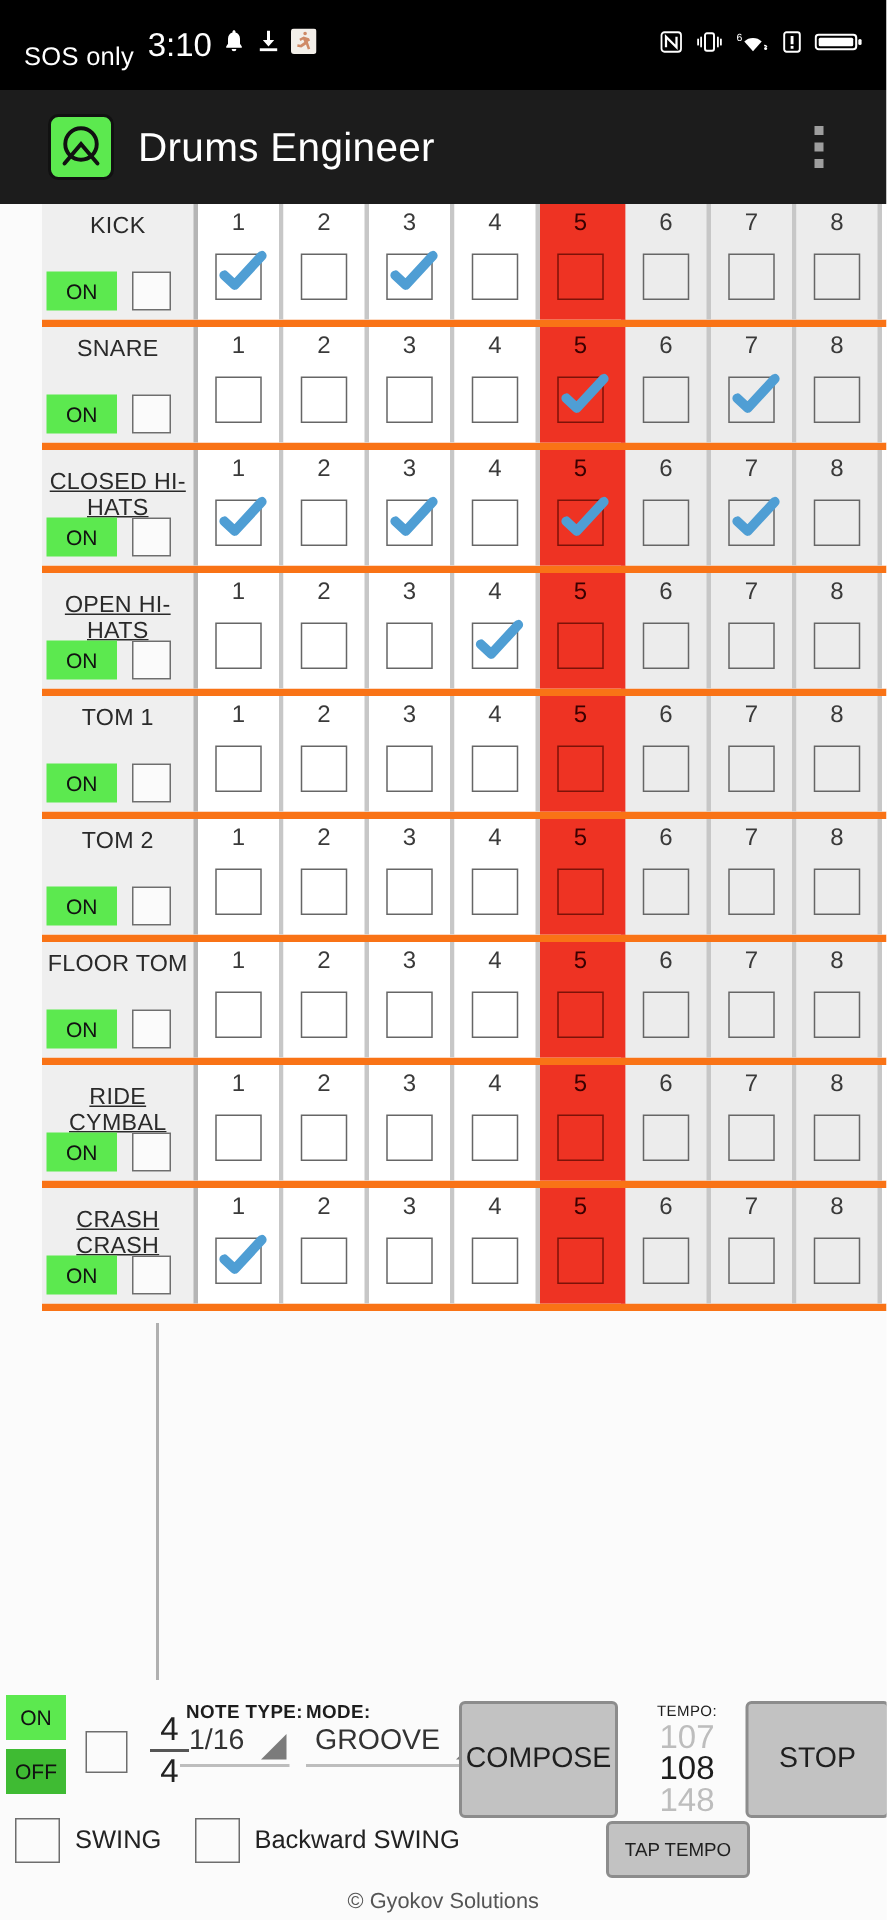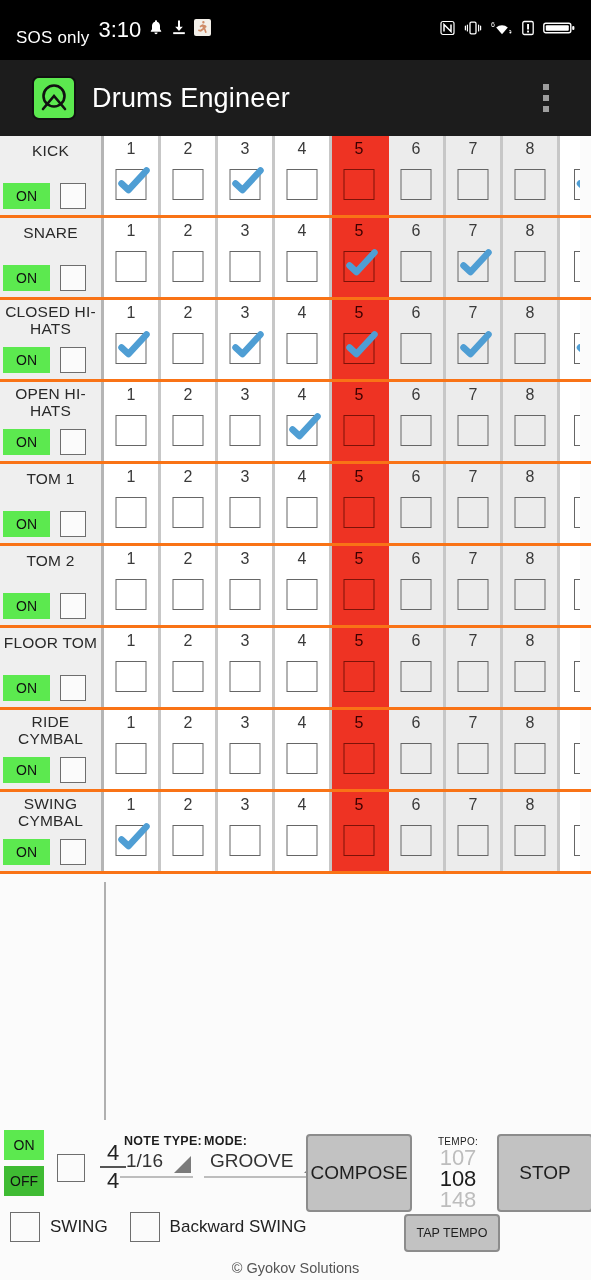--- a/index.html
+++ b/index.html
@@ -41,34 +41,35 @@
   }
   .kebab i{ width:6px; height:6px; background:#9e9e9e; display:block; }
 
   
   .grid-wrap{ position:relative; background:#fbfbfb; }
   .vline{
     position:absolute; left:104px; top:746px; width:2px; height:375px;
     background:#b0b0b0;
   }
   .row{
-    display:flex; height:82px; border-bottom:3px solid #f97316;
+    display:flex; height:82px; border-bottom:5px solid #f97316;
     background:#fbfbfb;
+    margin-left:28px;
   }
   .row:first-child{ border-top:1px solid #d8d8d8; }
   .rowhead{
     width:104px; flex:none; background:#efefef;
     position:relative; border-right:3px solid #b5b5b5;
     display:flex; flex-direction:column; justify-content:flex-start;
   }
   .rowname{
     text-align:center; font-size:15.5px; color:#2a2a2a; line-height:17px;
     padding:6px 2px 0 2px; letter-spacing:.2px;
   }
-  .rowname.two{ padding-top:3px; }
+  .rowname.two{ padding-top:13px;text-decoration:underline; }
   .rowctrl{ position:absolute; left:0; bottom:6px; display:flex; align-items:center; gap:10px; padding-left:3px;}
   .onbtn{
     background:#5ce94f; color:#111; font-size:14px;
     padding:6px 13px; line-height:14px; border:0; cursor:pointer;
   }
   .solobox{
     width:26px; height:26px; border:1px solid #6e6e6e; background:#fbfbfb; cursor:pointer;
   }
 
   .cells{ display:flex; flex:1; }
@@ -651,21 +652,21 @@
             <div class="num">8</div>
             <div class="box"></div>
           </div>
           <div class="cell partial">
             <div class="box"></div>
           </div>
         </div>
       </div>
       <div class="row">
         <div class="rowhead">
-          <div class="rowname two">SWING CYMBAL</div>
+          <div class="rowname two">CRASH CRASH</div>
           <div class="rowctrl">
             <button class="onbtn">ON</button>
             <div class="solobox"></div>
           </div>
         </div>
         <div class="cells">
           <div class="cell">
             <div class="num">1</div>
             <div class="box">
               <svg class="chk" viewBox="0 0 38 38">

